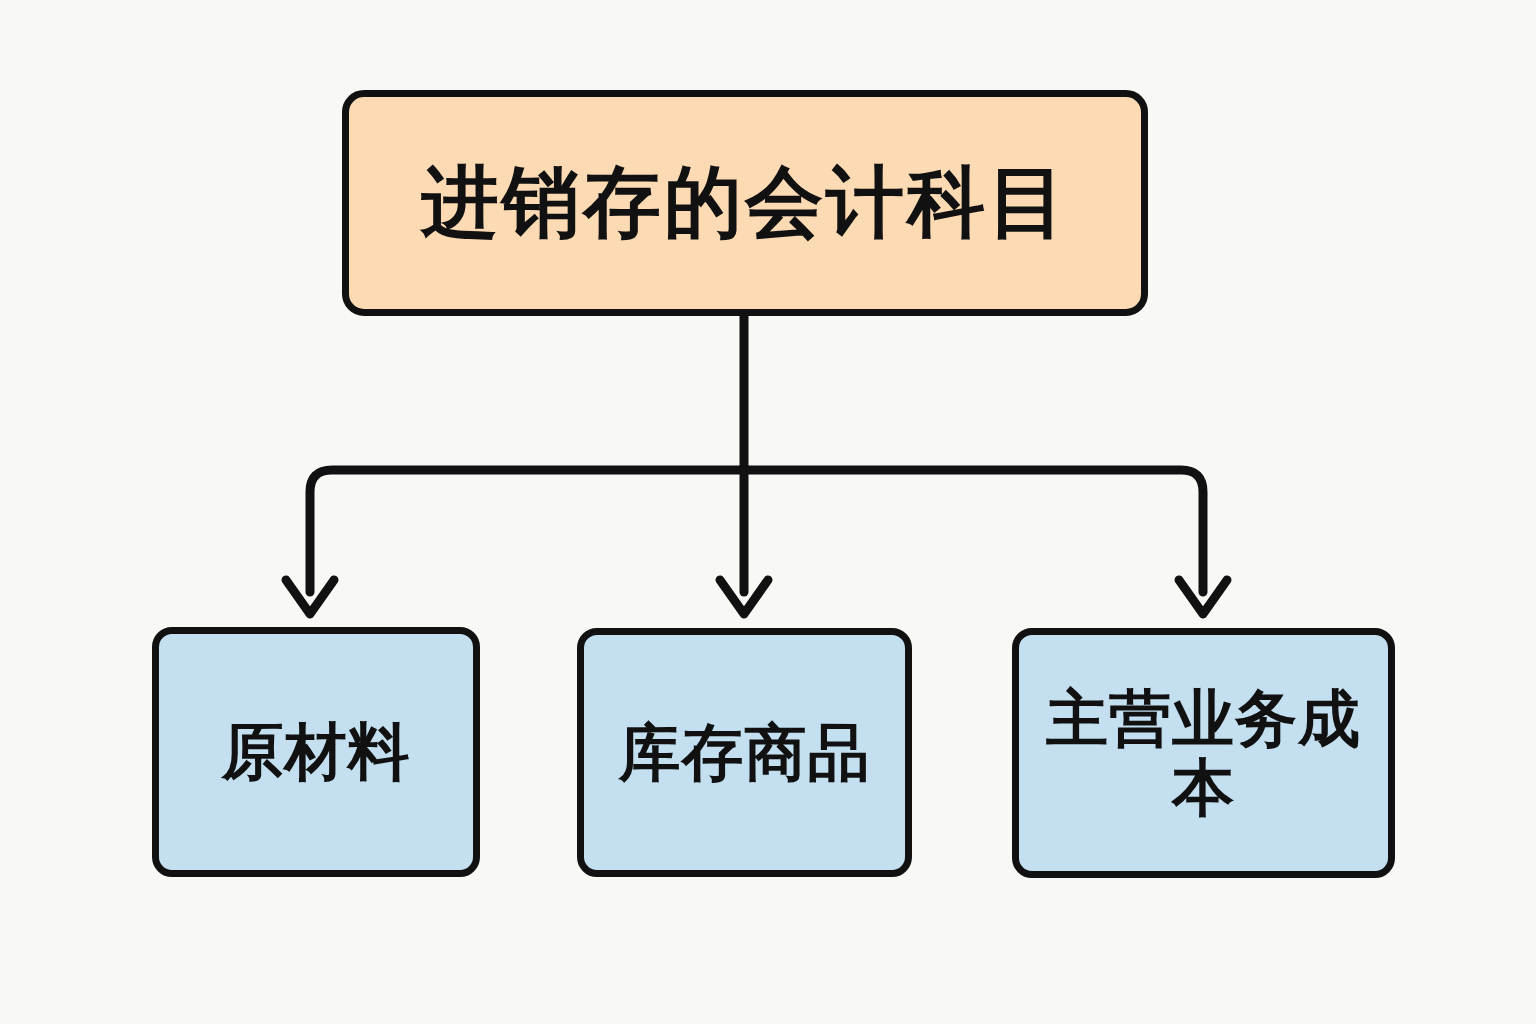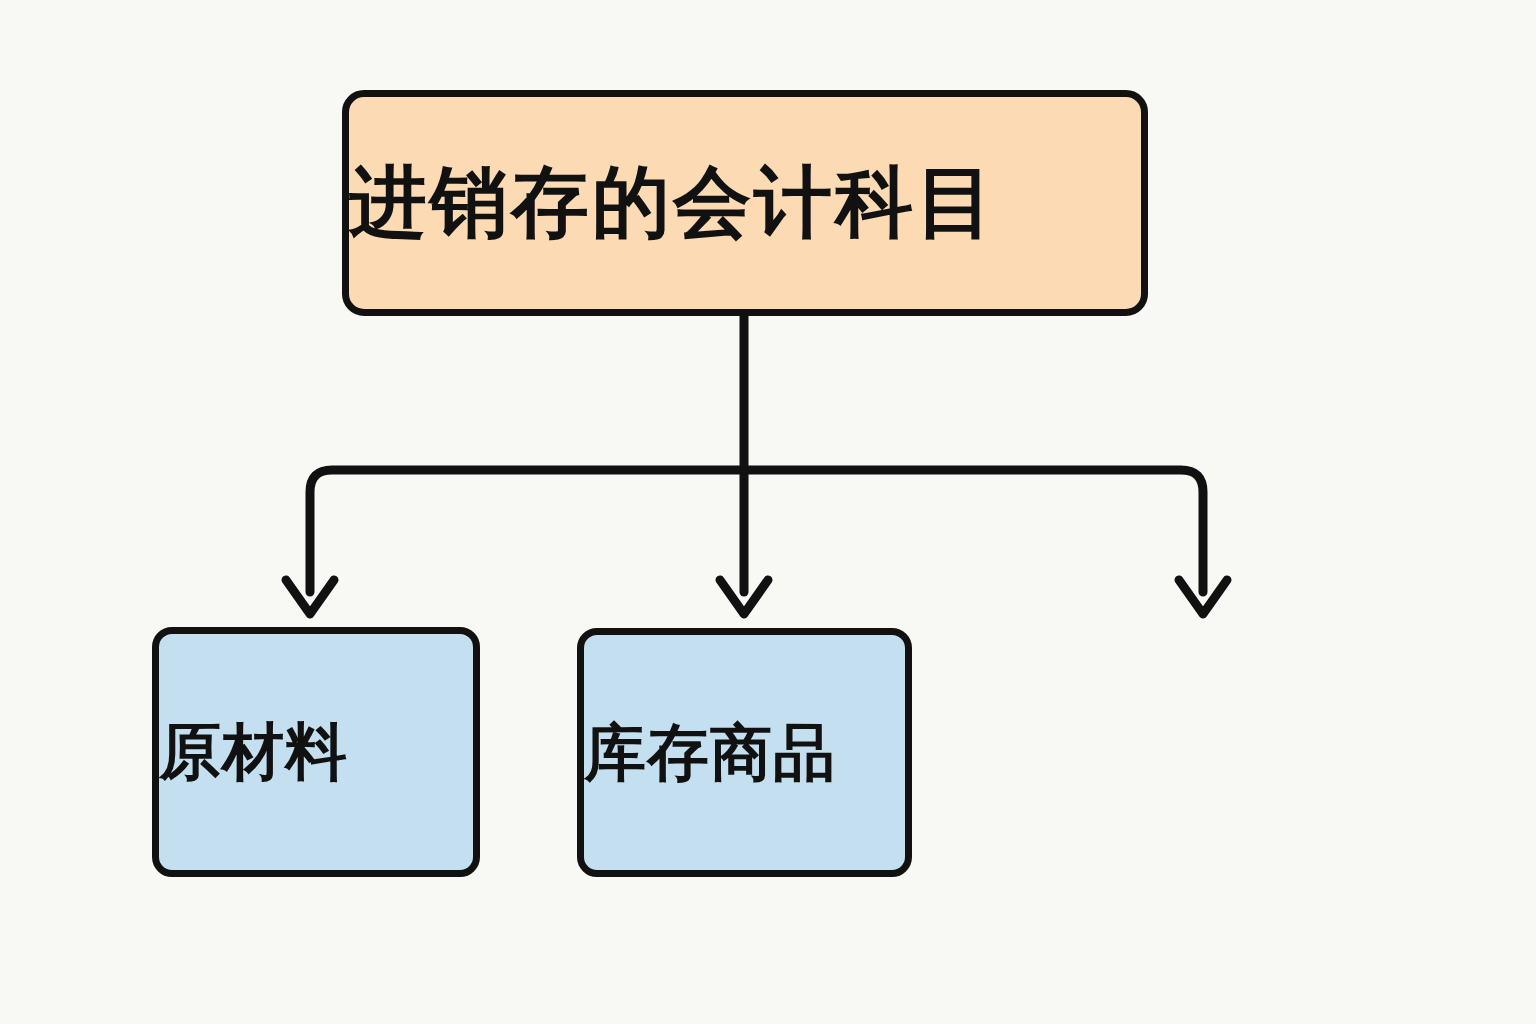--- a/index.html
+++ b/index.html
@@ -28,21 +28,21 @@
     pointer-events: none;
   }
   .node {
     position: absolute;
     box-sizing: border-box;
     border: 7px solid #111111;
     border-radius: 20px;
     display: flex;
     align-items: center;
     justify-content: center;
-    text-align: left;
+    text-align: center;
     color: #111111;
     font-weight: 700;
     line-height: 1.12;
     letter-spacing: 1px;
   }
   .node-root {
     left: 342px;
     top: 90px;
     width: 806px;
     height: 226px;
@@ -104,14 +104,17 @@
   </div>
 
   <div class="node node-child node-child-1">
     <span class="node-label">库存商品</span>
   </div>
 
   <div class="node node-child node-child-0">
     <span class="node-label">原材料</span>
   </div>
 
+  <div class="node node-child node-child-2">
+    <span class="node-label">主营业务成本</span>
+  </div>
 
 </div>
 
 </body></html>

